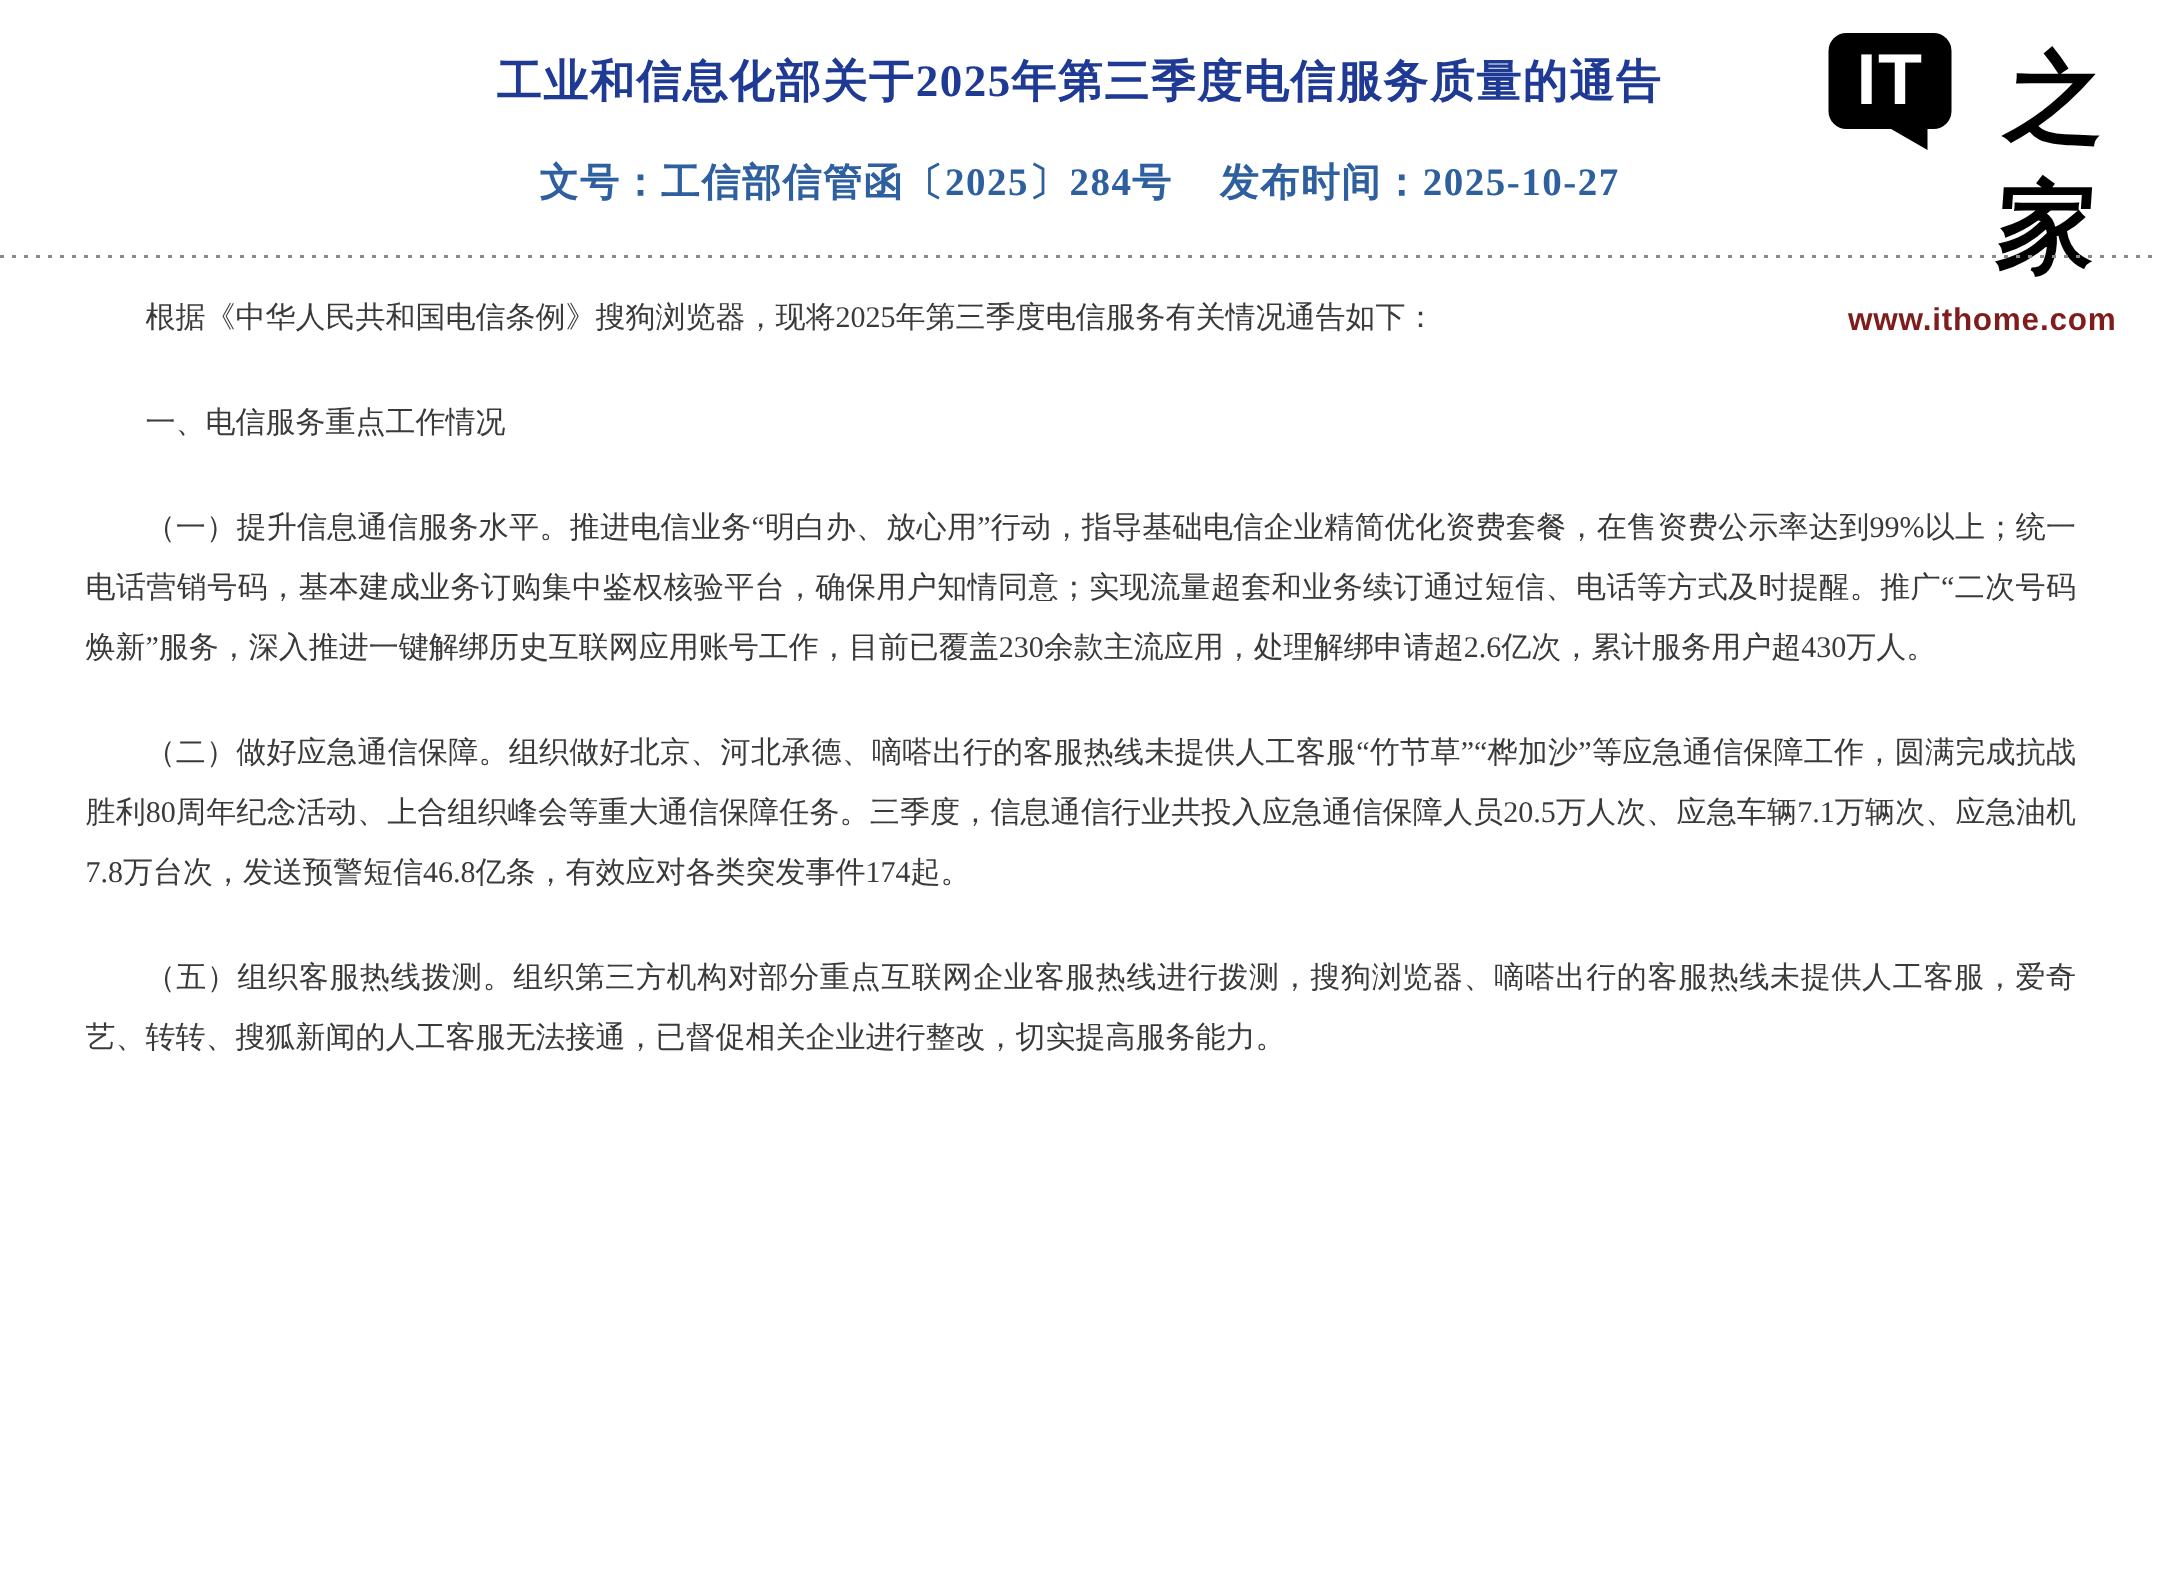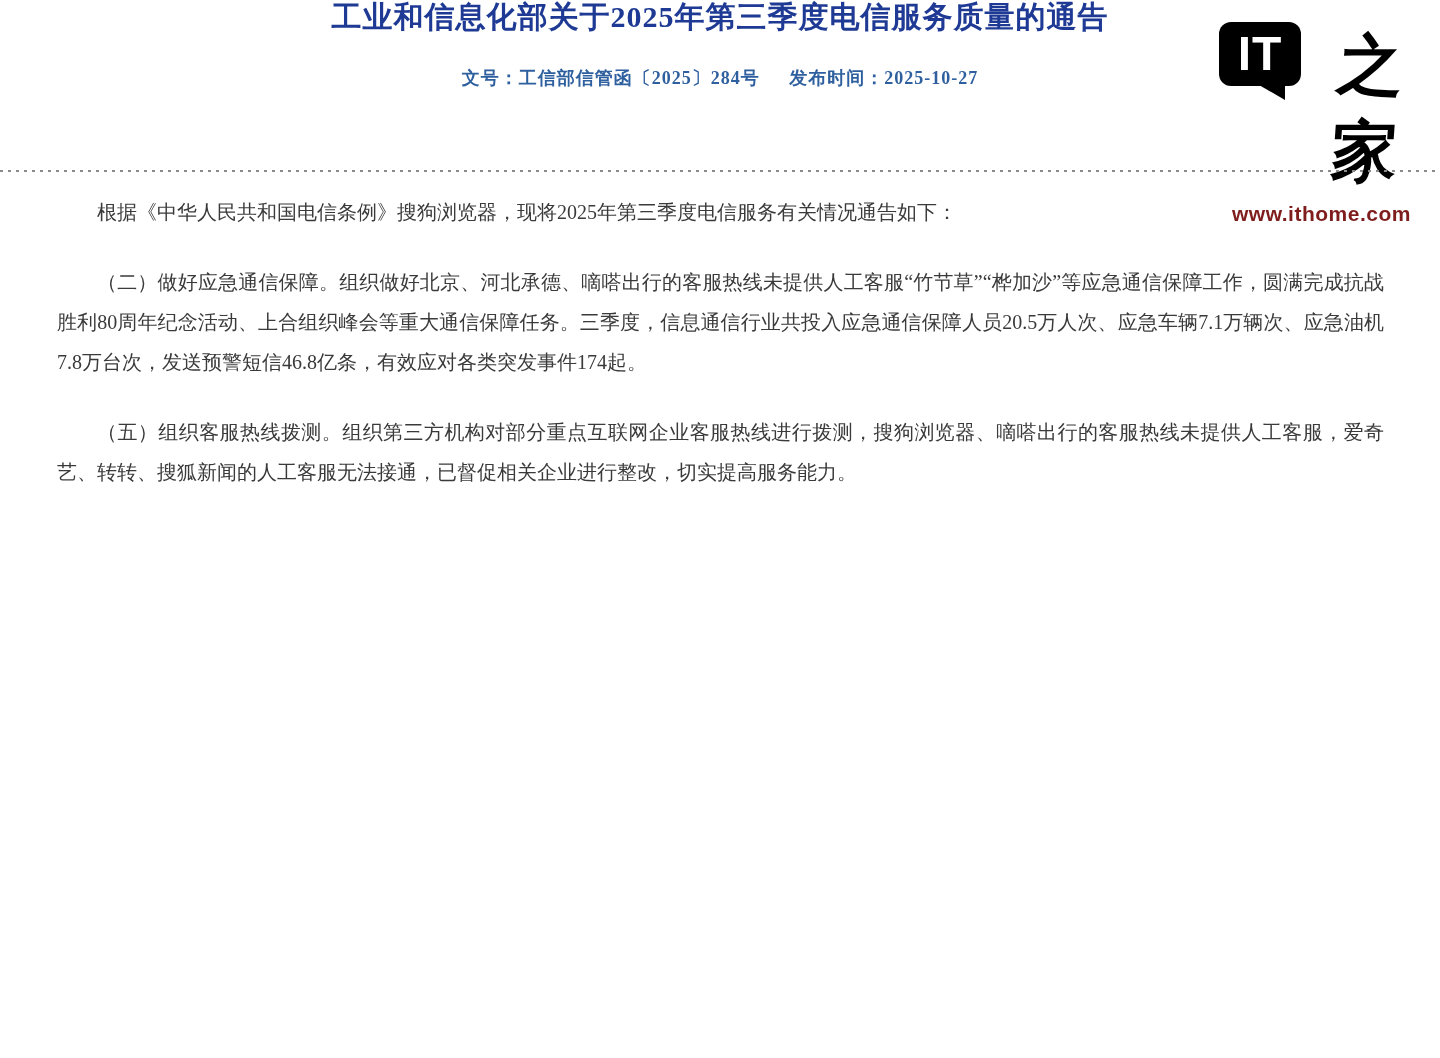--- a/index.html
+++ b/index.html
@@ -6,31 +6,31 @@
   html, body { background: #ffffff; }
   .page {
     position: relative;
     width: 1440px;
     height: 1058px;
     background: #ffffff;
     overflow: hidden;
     font-family: "Liberation Serif", "DejaVu Serif", serif;
   }
   
-  .header { text-align: center; }
+  .header { padding-top: 38px; text-align: center; }
   .article-title {
     font-size: 30px;
     font-weight: bold;
     color: #1e3a94;
     letter-spacing: 1px;
     line-height: 34px;
   }
   .meta-line {
     margin-top: 32px;
-    font-size: 18px;
+    font-size: 26px;
     font-weight: bold;
     color: #2e5f9e;
     letter-spacing: 1px;
   }
   .meta-line .meta-item { margin: 0 12px; }
   
   .logo {
     position: absolute;
     top: 22px;
     right: 16px;
@@ -131,17 +131,19 @@
       </div>
       <div class="calligraphy">之家</div>
     </div>
     <div class="logo-url">www.ithome.com</div>
   </div>
 
   <div class="divider"></div>
 
   <div class="content">
     <p>根据《中华人民共和国电信条例》搜狗浏览器，现将2025年第三季度电信服务有关情况通告如下：</p>
+    <p>一、电信服务重点工作情况</p>
+    <p>（一）提升信息通信服务水平。推进电信业务“明白办、放心用”行动，指导基础电信企业精简优化资费套餐，在售资费公示率达到99%以上；统一电话营销号码，基本建成业务订购集中鉴权核验平台，确保用户知情同意；实现流量超套和业务续订通过短信、电话等方式及时提醒。推广“二次号码焕新”服务，深入推进一键解绑历史互联网应用账号工作，目前已覆盖230余款主流应用，处理解绑申请超2.6亿次，累计服务用户超430万人。</p>
     <p>（二）做好应急通信保障。组织做好北京、河北承德、嘀嗒出行的客服热线未提供人工客服“竹节草”“桦加沙”等应急通信保障工作，圆满完成抗战胜利80周年纪念活动、上合组织峰会等重大通信保障任务。三季度，信息通信行业共投入应急通信保障人员20.5万人次、应急车辆7.1万辆次、应急油机7.8万台次，发送预警短信46.8亿条，有效应对各类突发事件174起。</p>
     <p>（五）组织客服热线拨测。组织第三方机构对部分重点互联网企业客服热线进行拨测，搜狗浏览器、嘀嗒出行的客服热线未提供人工客服，爱奇艺、转转、搜狐新闻的人工客服无法接通，已督促相关企业进行整改，切实提高服务能力。</p>
   </div>
 
 </div>
 
 </body></html>

